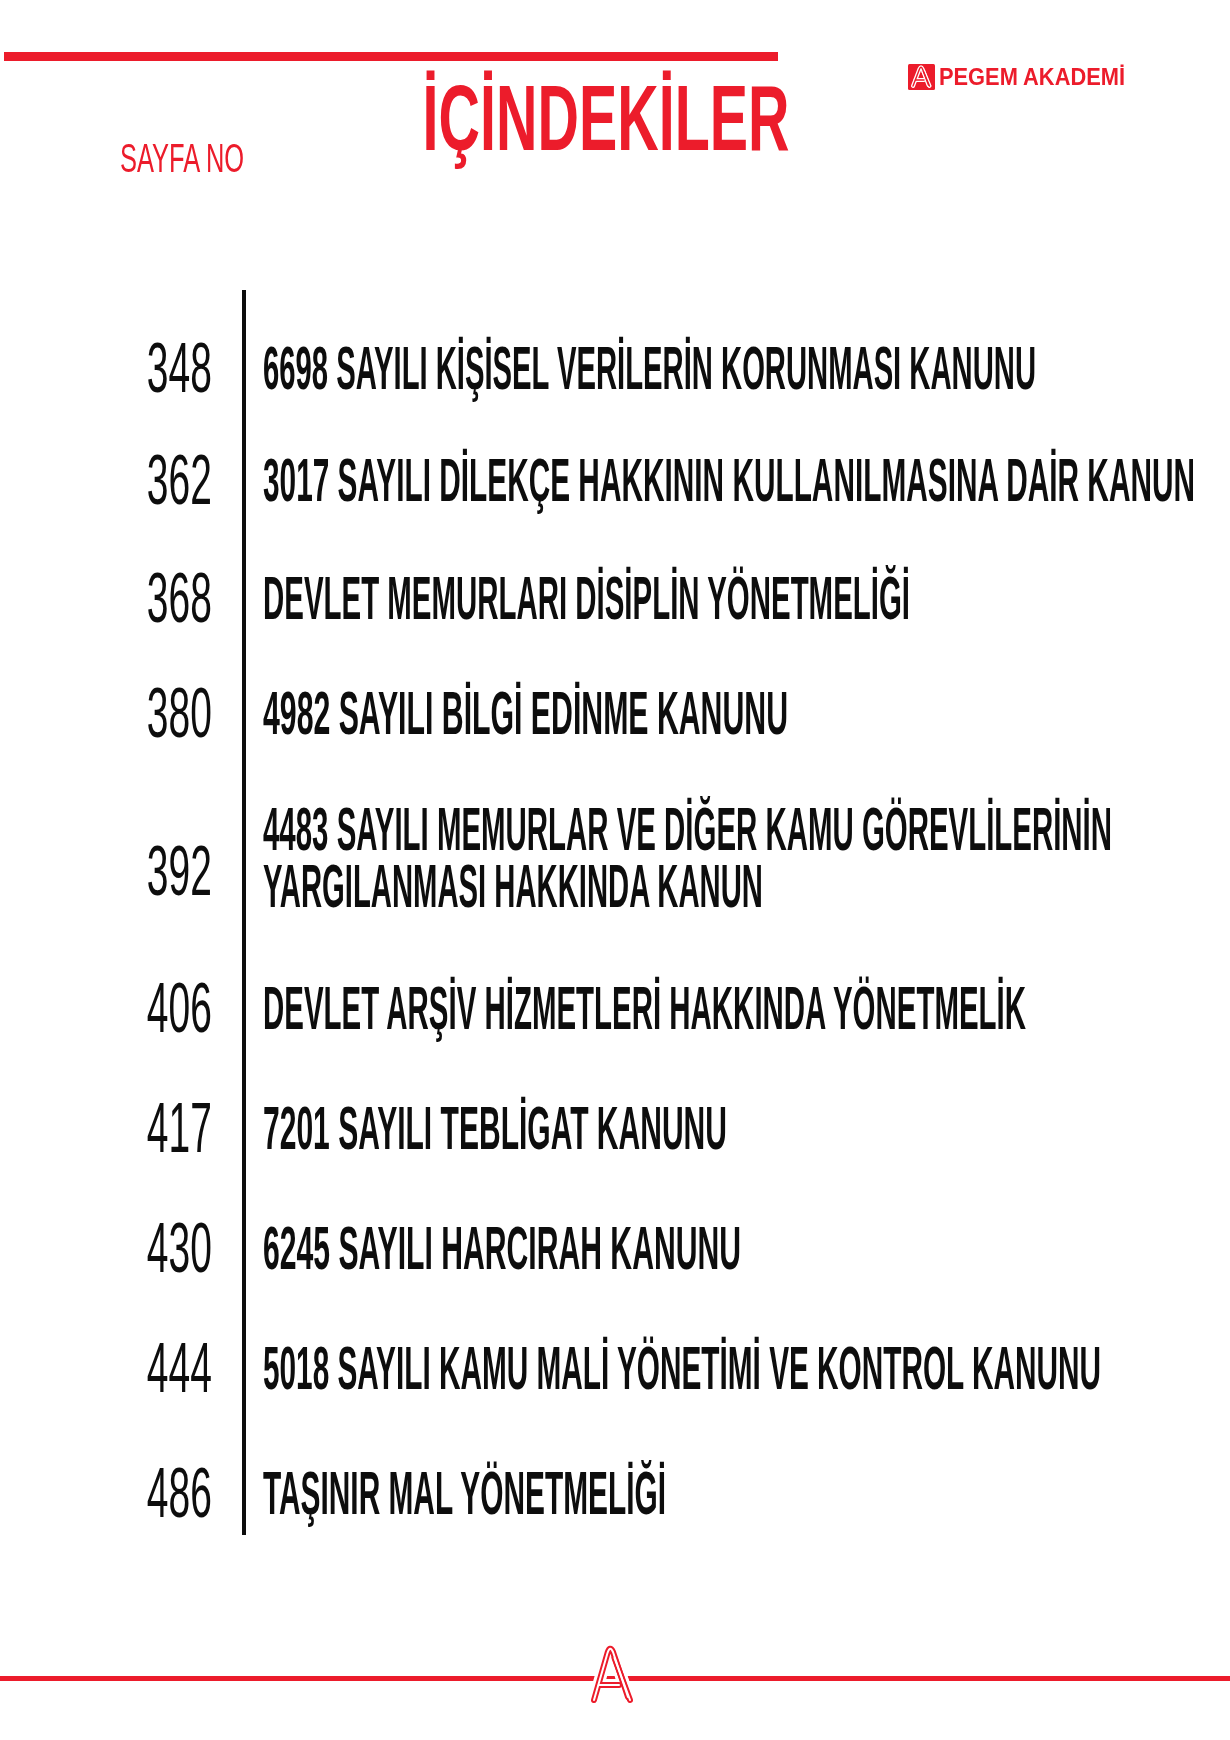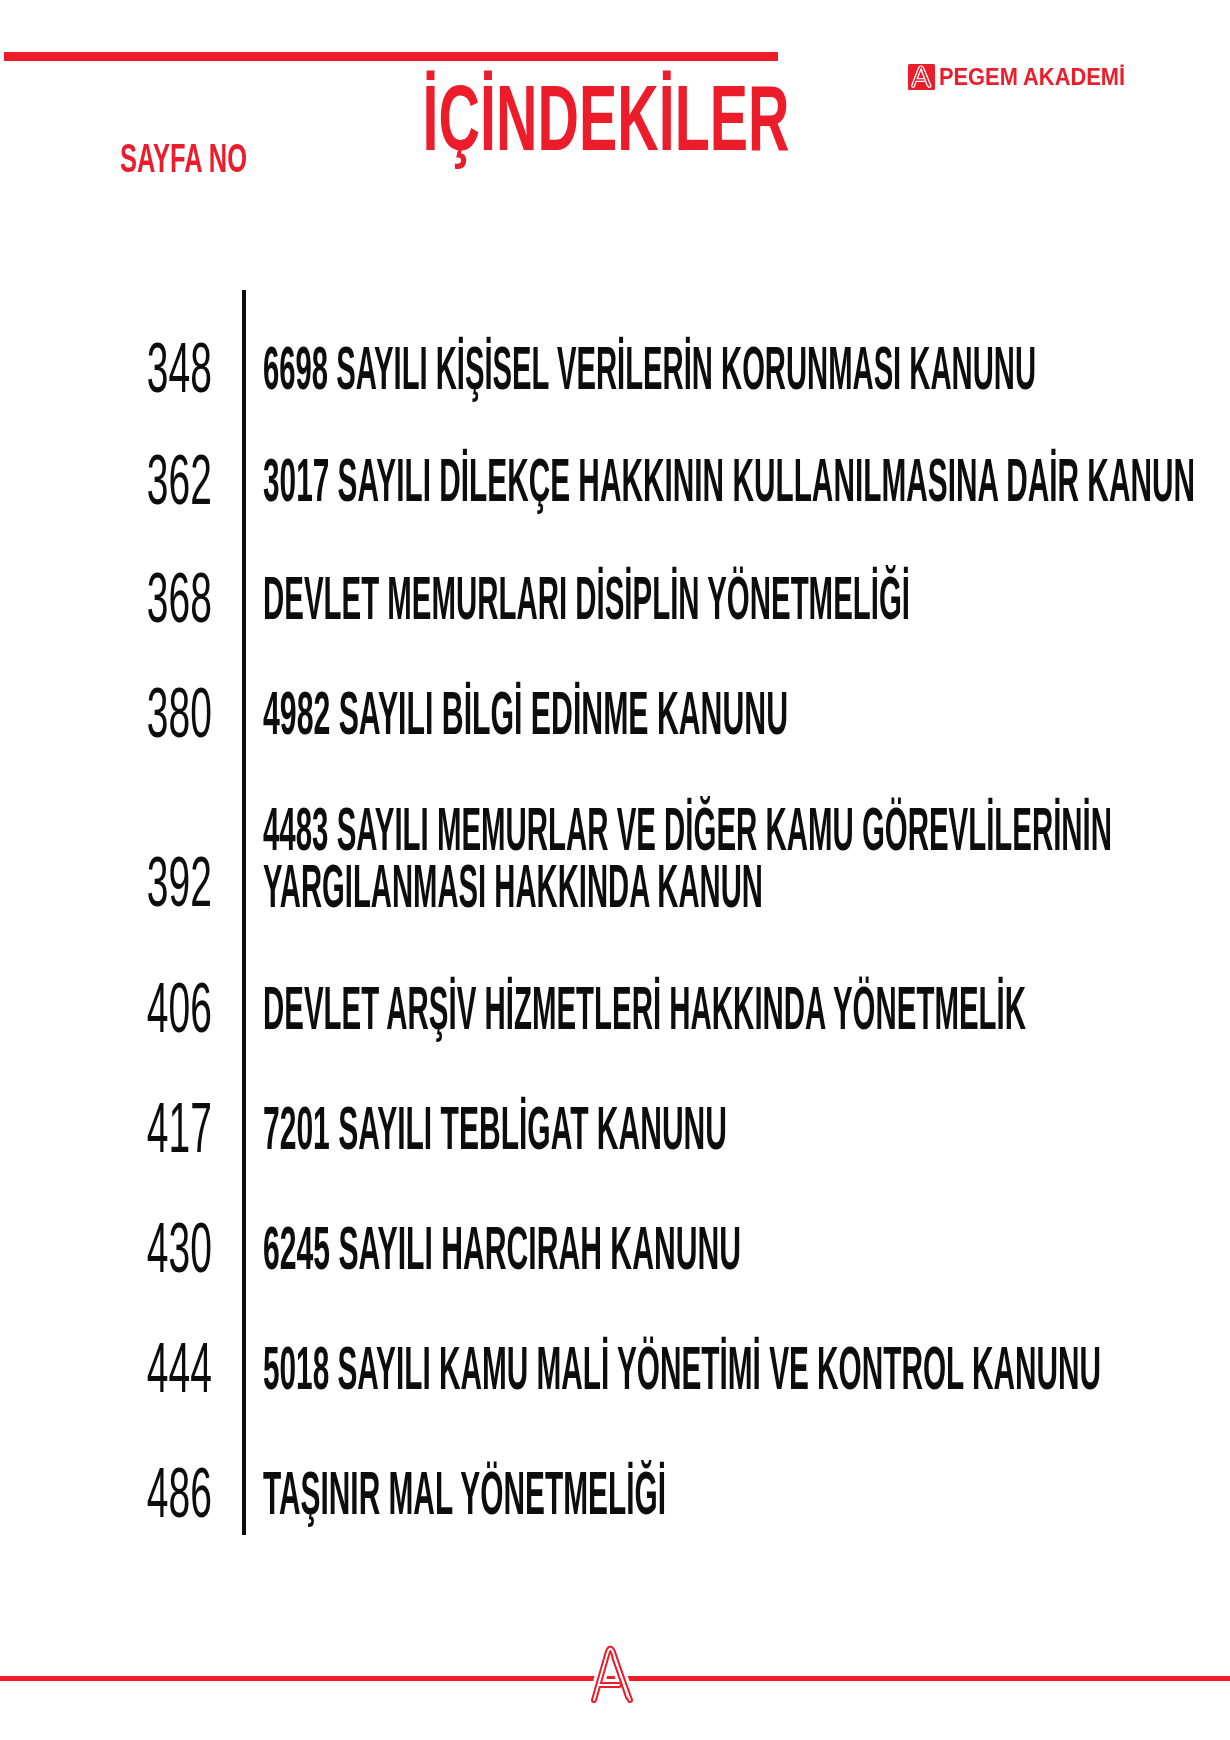--- a/index.html
+++ b/index.html
@@ -25,21 +25,21 @@
     white-space:nowrap;display:inline-block;transform-origin:left center;
   }
   .page-title{
     position:absolute;left:-18px;right:0;top:70px;
     text-align:center;color:#EC1C2B;font-weight:700;
     font-size:93px;line-height:96px;letter-spacing:0px;
   }
   .page-title .fit{display:inline-block;transform-origin:center center;white-space:nowrap;}
   .sayfa-label{
     position:absolute;left:120px;top:136px;
-    color:#EC1C2B;font-weight:700;font-size:40px;line-height:44px;
+    color:#EC1C2B;font-weight:400;font-size:40px;line-height:44px;
   }
   .sayfa-label .fit{display:inline-block;transform-origin:left center;white-space:nowrap;}
   
   .divider{
     position:absolute;left:242px;top:290px;
     width:4px;height:1245px;background:#0d0d0d;
   }
   .row{position:absolute;left:0;width:100%;height:0;}
   .cell{position:absolute;transform:translateY(-50%);white-space:nowrap;color:#0d0d0d;}
   .num{right:1018px;text-align:right;font-weight:400;font-size:70px;line-height:70px;}
@@ -107,21 +107,21 @@
     <div class="cell num"><span class="fit" style="transform: scaleX(0.556522);">368</span></div>
     <div class="cell ttl"><span class="fit" style="transform: scaleX(0.474715);">DEVLET MEMURLARI DİSİPLİN YÖNETMELİĞİ</span></div>
   </div>
 
   <div class="row" style="top:713px">
     <div class="cell num"><span class="fit" style="transform: scaleX(0.556522);">380</span></div>
     <div class="cell ttl"><span class="fit" style="transform: scaleX(0.487897);">4982 SAYILI BİLGİ EDİNME KANUNU</span></div>
   </div>
 
   <div class="row" style="top:857px">
-    <div class="cell num" style="margin-top:25px"><span class="fit" style="transform: scaleX(0.556522);">392</span></div>
+    <div class="cell num" style="margin-top:14px"><span class="fit" style="transform: scaleX(0.556522);">392</span></div>
     <div class="cell ttl">
       <div class="line"><span class="fit" style="transform: scaleX(0.474546);">4483 SAYILI MEMURLAR VE DİĞER KAMU GÖREVLİLERİNİN</span></div>
       <div class="line"><span class="fit" style="transform: scaleX(0.471802);">YARGILANMASI HAKKINDA KANUN</span></div>
     </div>
   </div>
 
   <div class="row" style="top:1008px">
     <div class="cell num"><span class="fit" style="transform: scaleX(0.556522);">406</span></div>
     <div class="cell ttl"><span class="fit" style="transform: scaleX(0.475001);">DEVLET ARŞİV HİZMETLERİ HAKKINDA YÖNETMELİK</span></div>
   </div>

